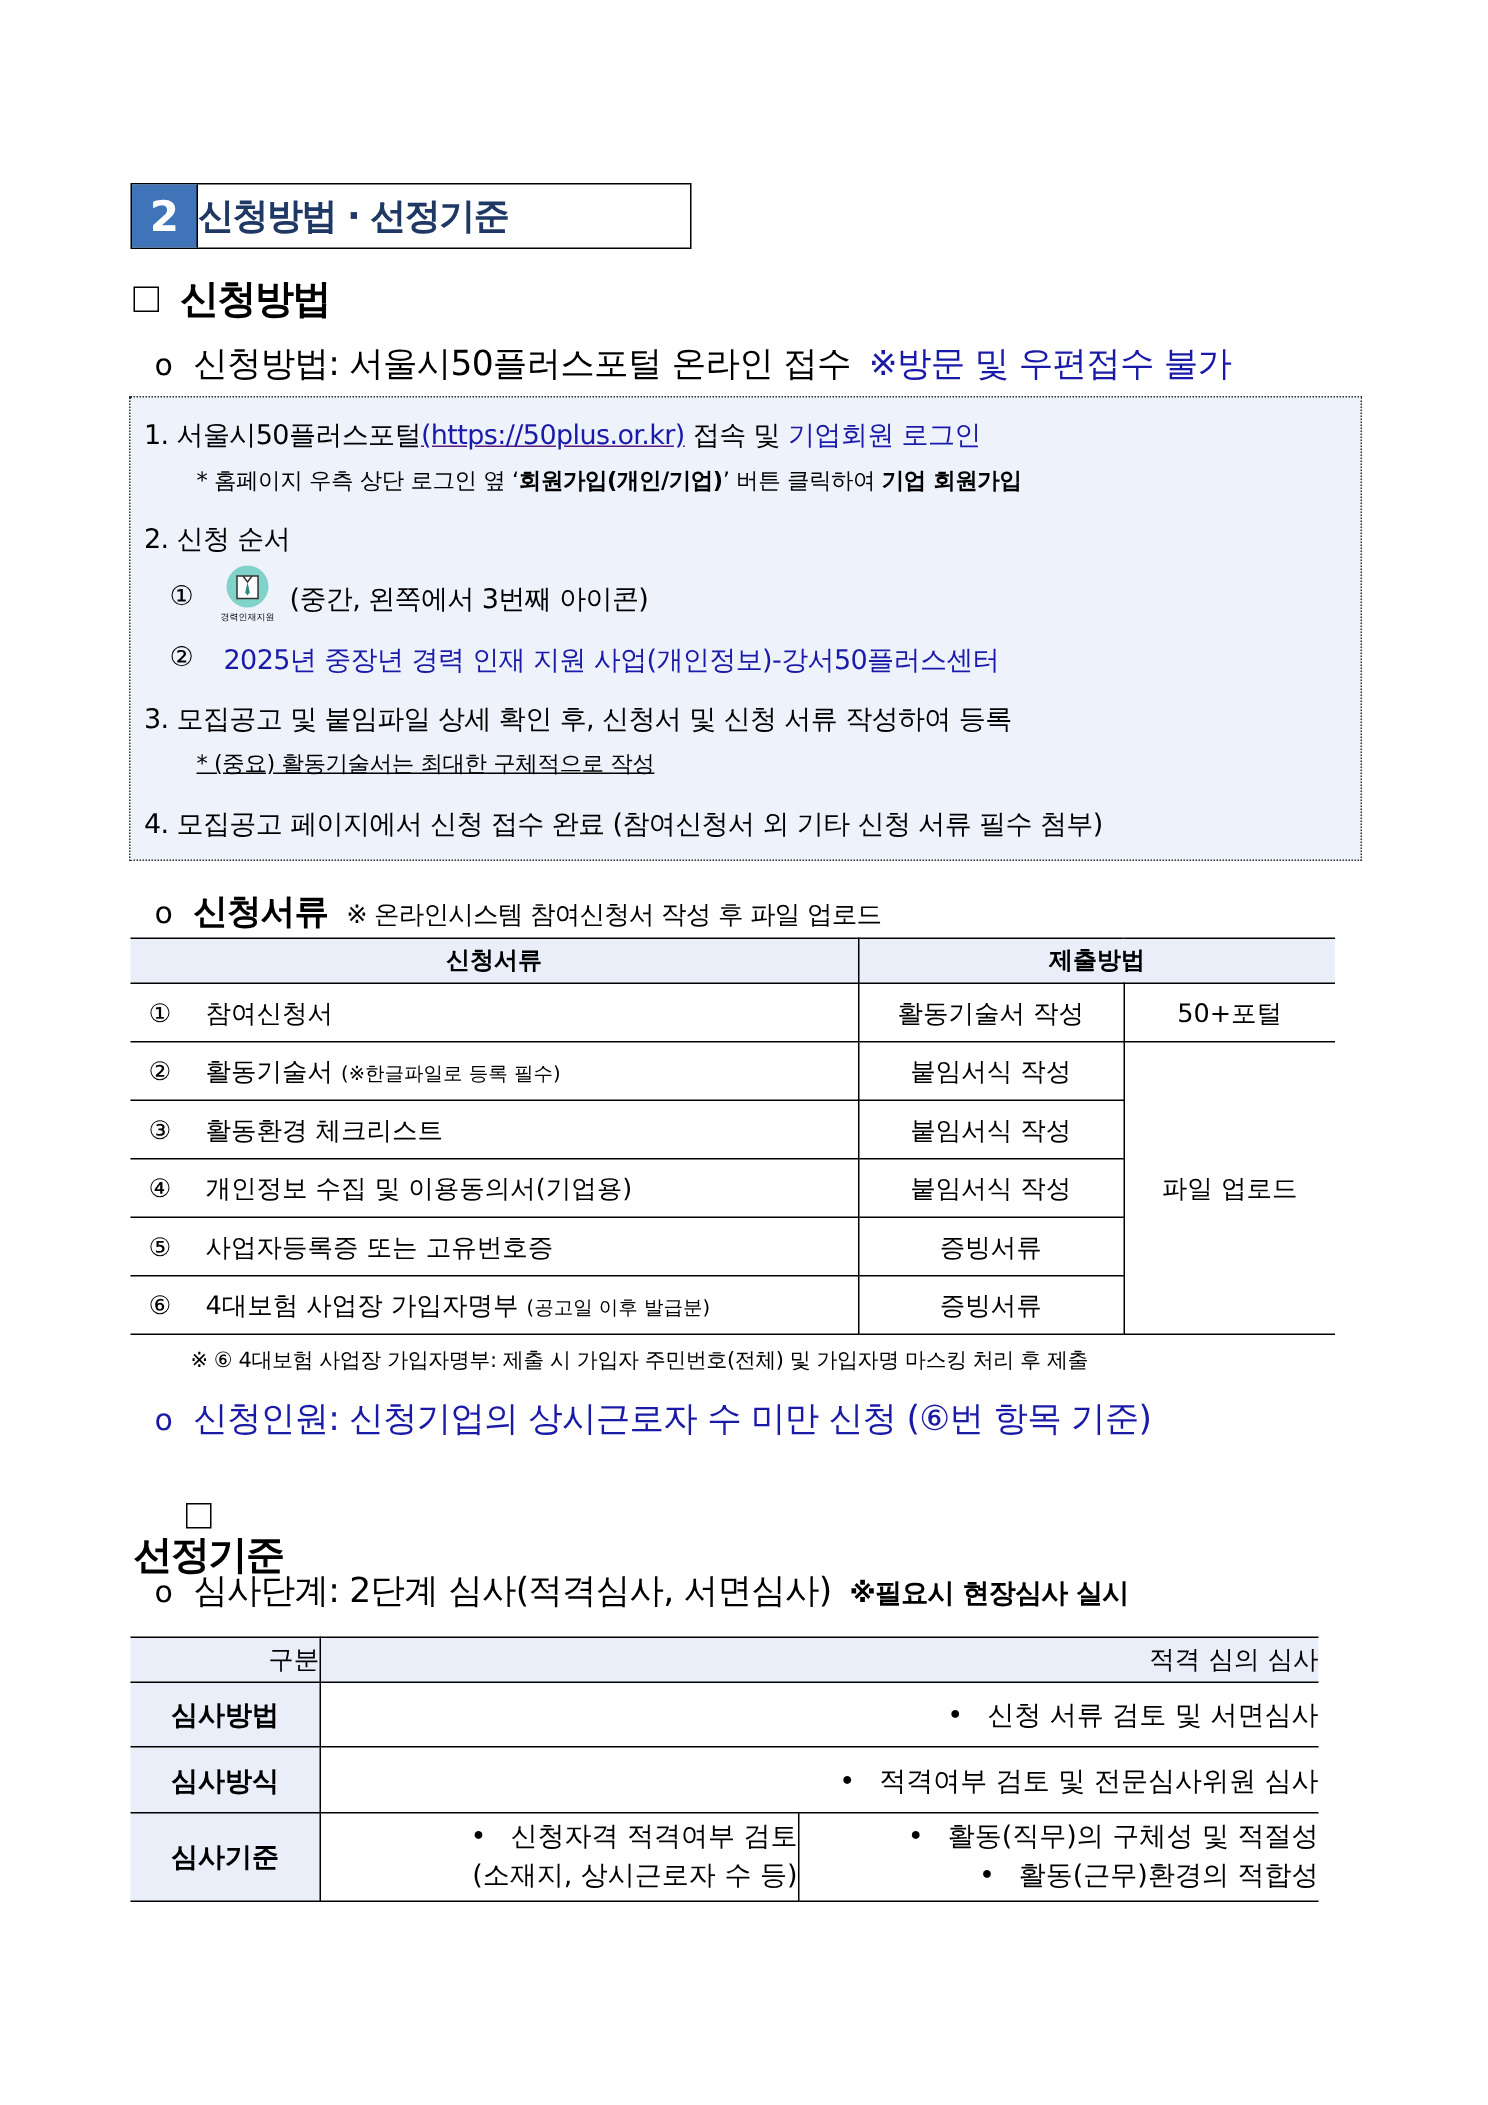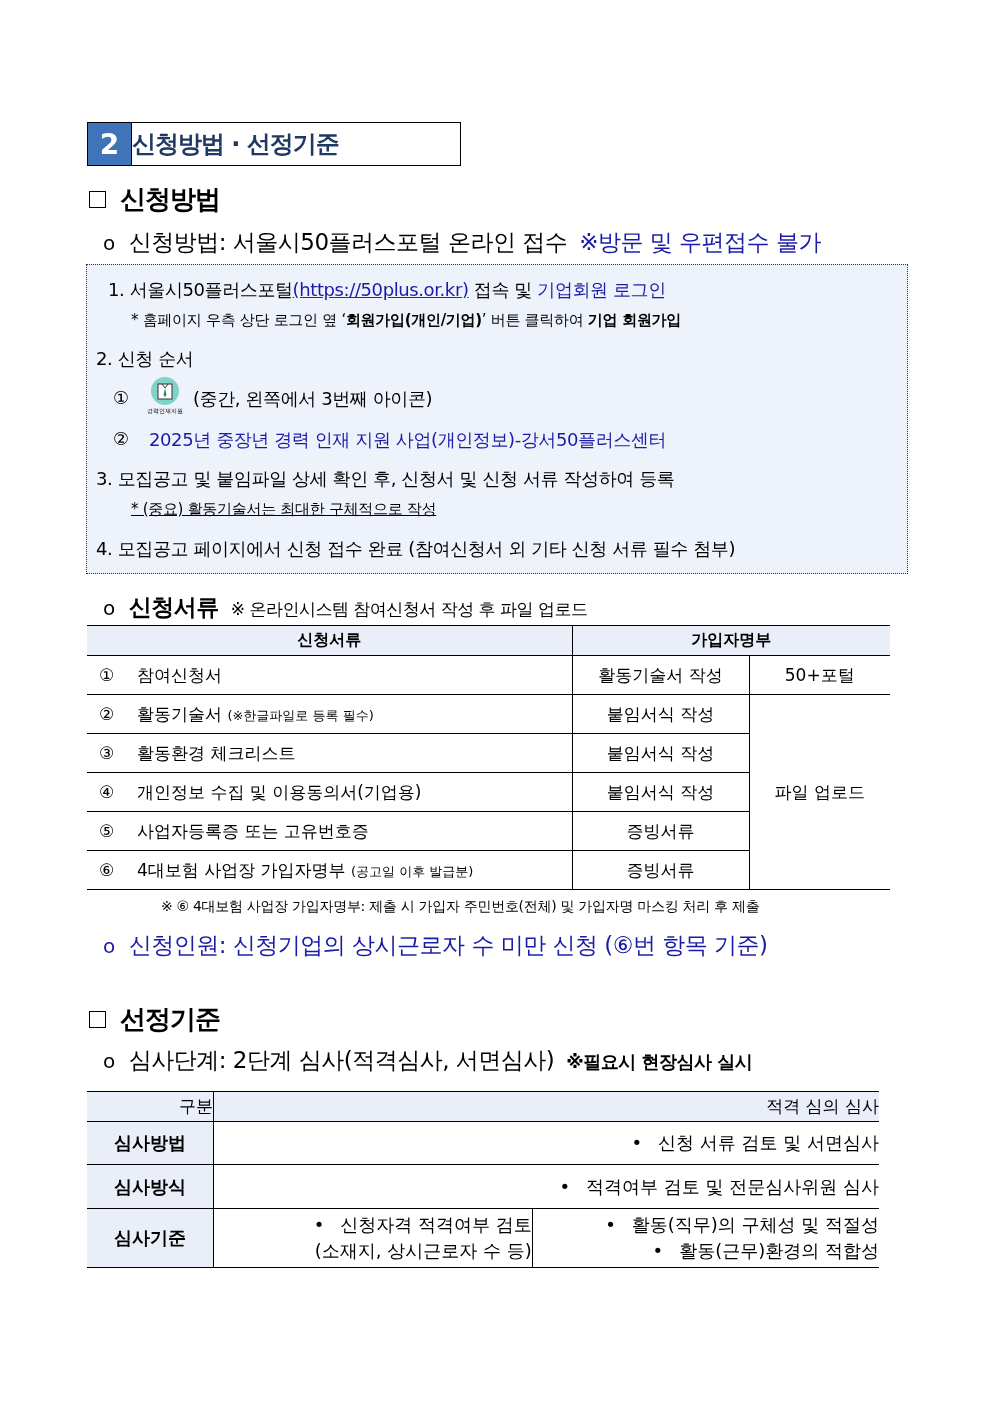--- a/index.html
+++ b/index.html
@@ -61,21 +61,21 @@
   <span>신청방법</span>
 </div>
 
 <div class="abs bullet-line" style="left:103px; top:227px;">
   <span class="o">o</span>
   <span>신청방법: 서울시50플러스포털 온라인 접수</span>
   <span class="blue" style="margin-left:12px;">※방문 및 우편접수 불가</span>
 </div>
 
 <div class="abs dotbox">
-  <div class="step" style="left:21px; top:13px;">
+  <div class="step" style="left:9px; top:13px;">
     <span>1. 서울시50플러스포털</span><span class="link">(https://50plus.or.kr)</span><span style="white-space:pre"> 접속 및 </span><span class="blue">기업회원 로그인</span>
   </div>
   <div class="sub" style="left:44px; top:46px;">
     <span>* 홈페이지 우측 상단 로그인 옆 ‘</span><span class="b">회원가입(개인/기업)</span><span style="white-space:pre">’ 버튼 클릭하여 </span><span class="b">기업 회원가입</span>
   </div>
   <div class="step" style="left:9px; top:82px;">2. 신청 순서</div>
 
   <div class="step" style="left:26px; top:122px;">①</div>
   <div class="app-icon" style="left:60px; top:112px;">
     <div class="circ">
@@ -105,21 +105,21 @@
 
 <table class="t1">
   <colgroup>
       <col style="width:485px">
       <col style="width:177px">
       <col style="width:141px">
     </colgroup>
   <tbody>
       <tr>
     <th>신청서류</th>
-    <th colspan="2">가입자명부</th>
+    <th colspan="2">제출방법</th>
   </tr>
   <tr>
     <td class="doc"><span class="circnum">①</span><span>참여신청서</span></td>
     <td class="c">활동기술서 작성</td>
     <td class="c">50+포털</td>
   </tr>
   <tr>
     <td class="doc"><span class="circnum">②</span><span style="white-space:pre">활동기술서 </span><span class="small">(※한글파일로 등록 필수)</span></td>
     <td class="c">붙임서식 작성</td>
     <td class="c" rowspan="5">파일 업로드</td>
@@ -136,28 +136,28 @@
     <td class="doc"><span class="circnum">⑤</span><span>사업자등록증 또는 고유번호증</span></td>
     <td class="c">증빙서류</td>
   </tr>
   <tr>
     <td class="doc"><span class="circnum">⑥</span><span style="white-space:pre">4대보험 사업장 가입자명부 </span><span class="small">(공고일 이후 발급분)</span></td>
     <td class="c">증빙서류</td>
   </tr>
 </tbody>
   </table>
 
-<div class="abs" style="left:127px; top:898px; font-size:14px; white-space:nowrap; letter-spacing:-0.3px;margin-left:34px;">※ ⑥ 4대보험 사업장 가입자명부: 제출 시 가입자 주민번호(전체) 및 가입자명 마스킹 처리 후 제출</div>
+<div class="abs" style="left:127px; top:898px; font-size:14px; white-space:nowrap; letter-spacing:-0.3px;">※ ⑥ 4대보험 사업장 가입자명부: 제출 시 가입자 주민번호(전체) 및 가입자명 마스킹 처리 후 제출</div>
 
 <div class="abs bullet-line blue" style="left:103px; top:930px; font-size:23px;">
   <span class="o">o</span>
   <span>신청인원: 신청기업의 상시근로자 수 미만 신청 (⑥번 항목 기준)</span>
 </div>
 
-<div class="abs h2" style="left:89px; top:1002px;">
+<div class="abs h2" style="left:89px; top:1002px;flex-direction:column;">
   <span class="sq"></span>
   <span>선정기준</span>
 </div>
 
 <div class="abs bullet-line" style="left:103px; top:1045px;">
   <span class="o">o</span>
   <span>심사단계: 2단계 심사(적격심사, 서면심사)</span>
   <span class="b" style="margin-left:12px; font-size:18px;">※필요시 현장심사 실시</span>
 </div>
 

